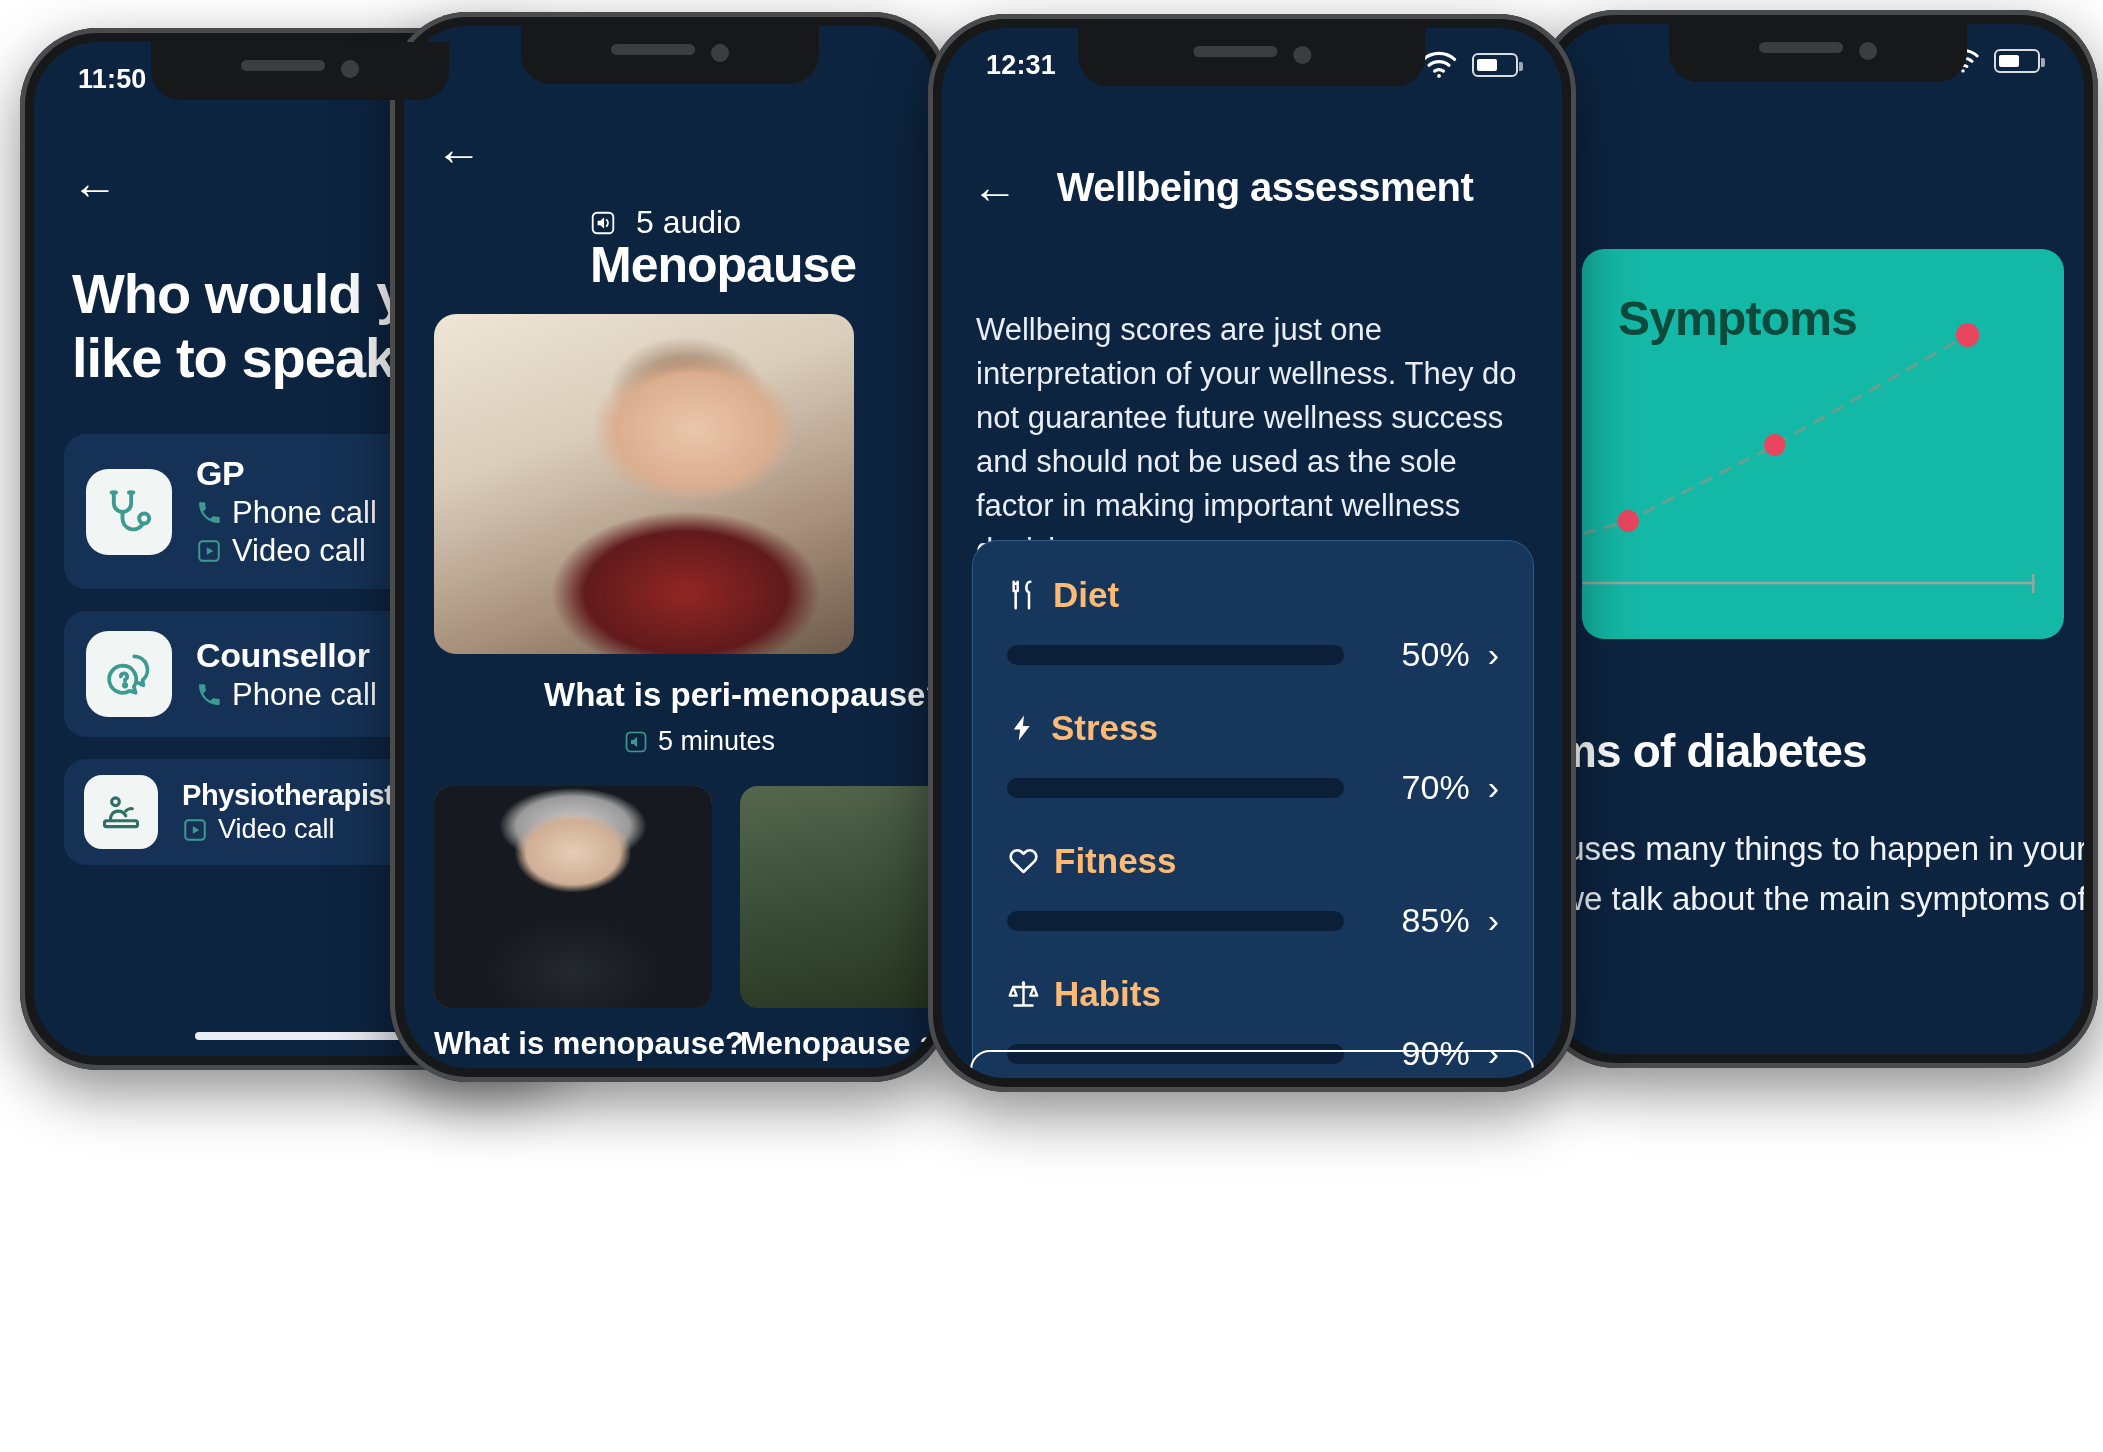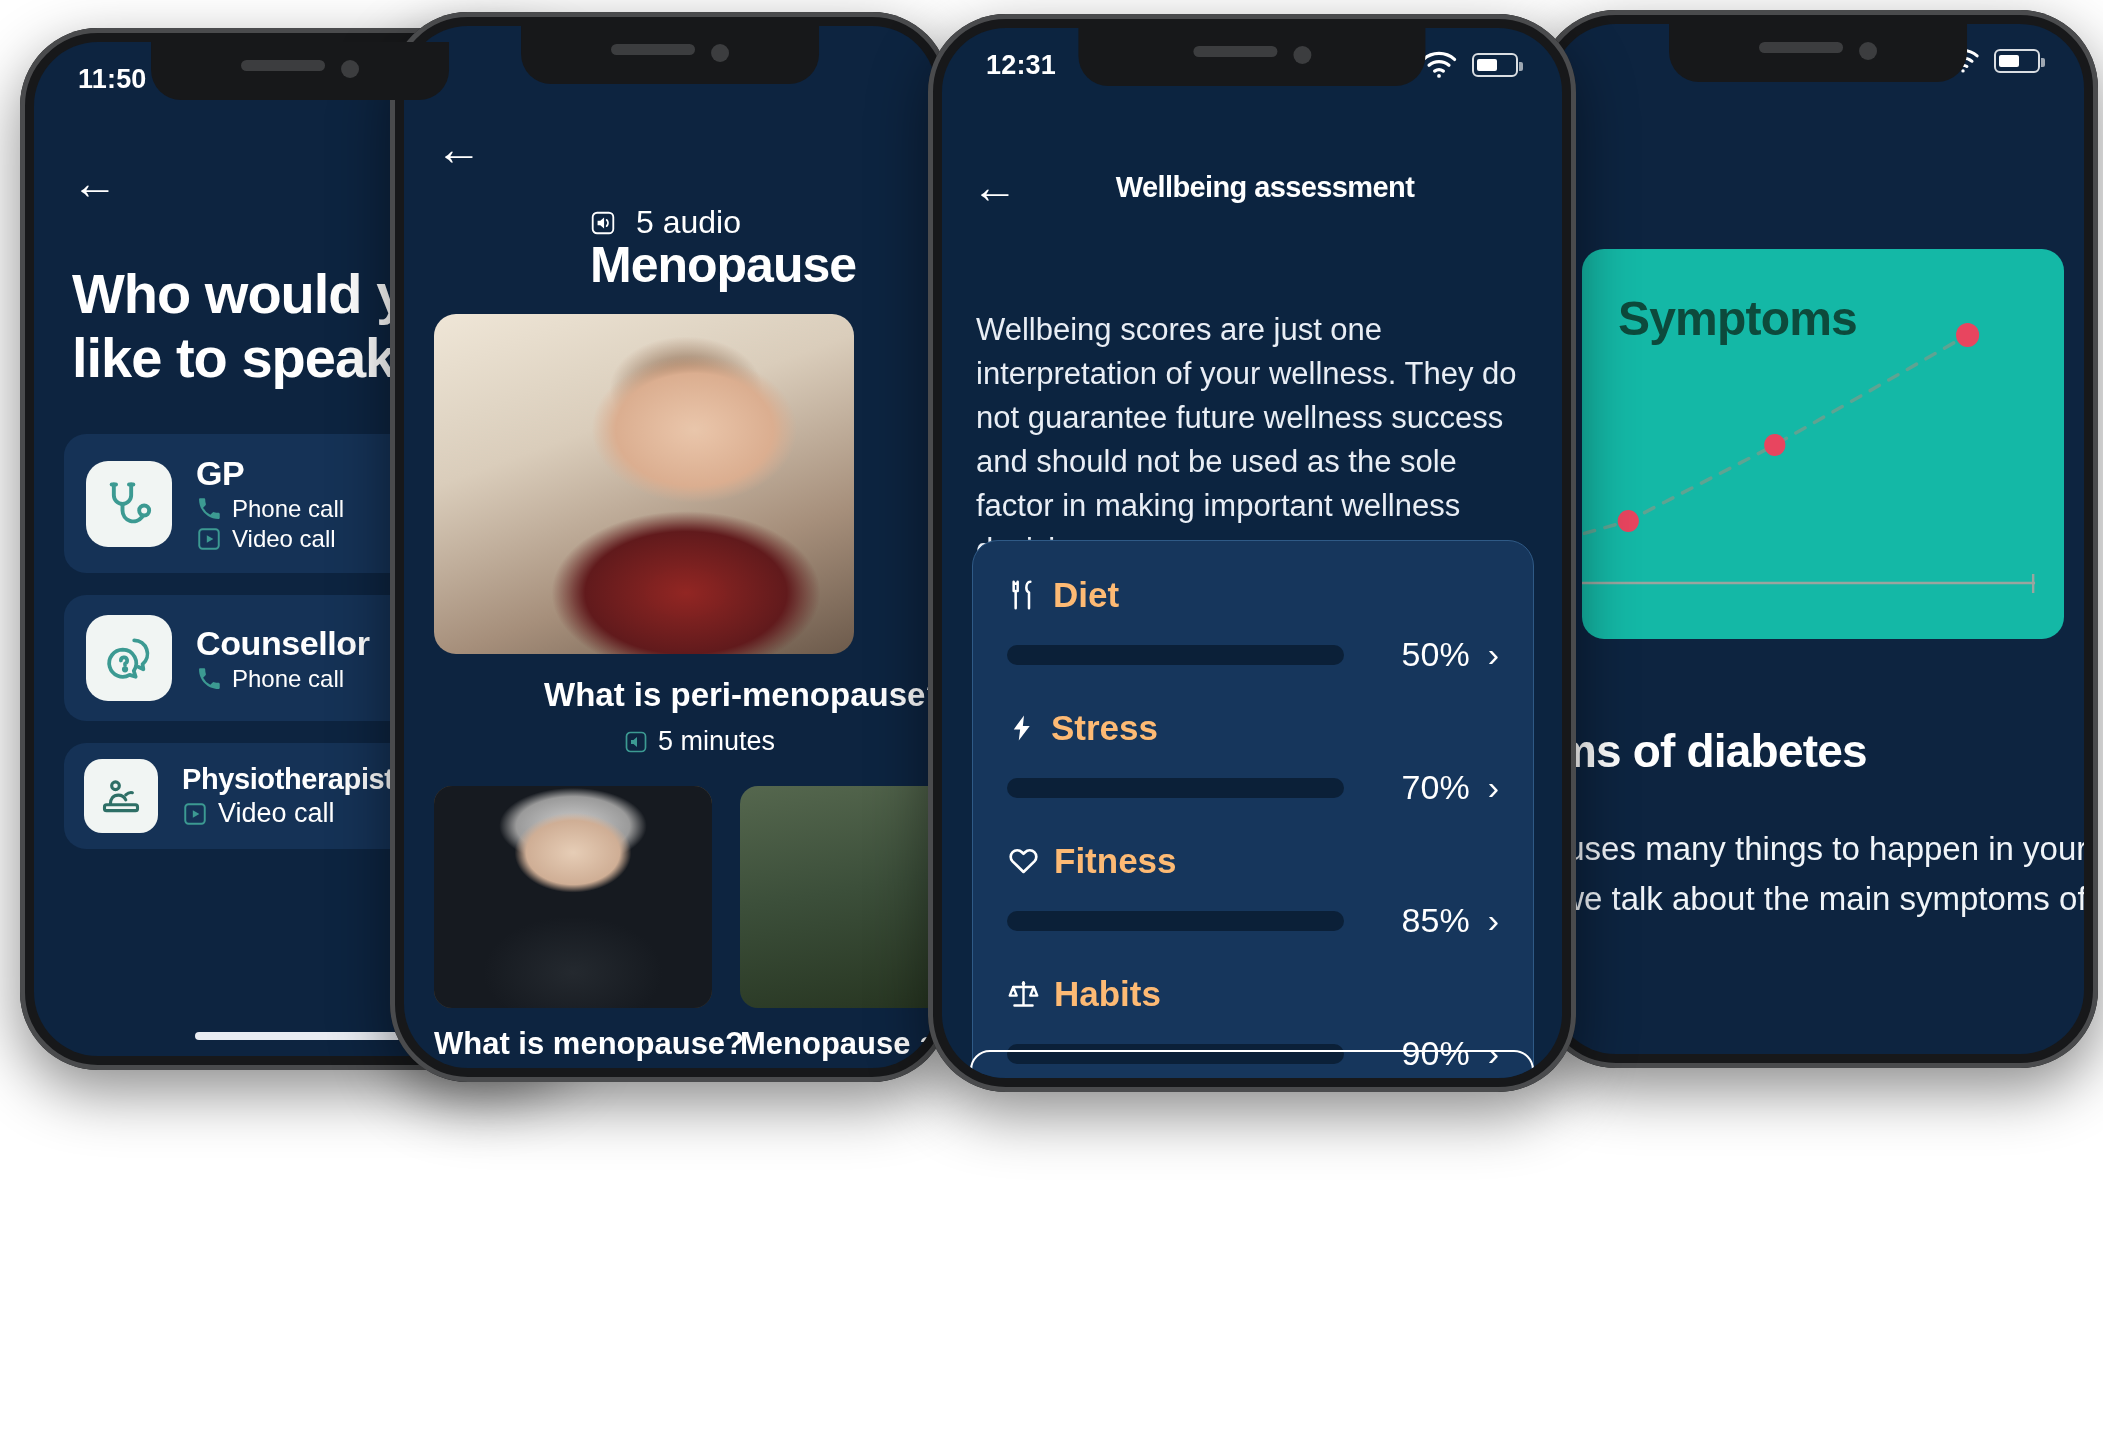--- a/index.html
+++ b/index.html
@@ -86,21 +86,21 @@
   .pro-card.small { padding: 16px 20px; min-height: 98px; }
   .pro-icon {
     width: 86px; height: 86px; border-radius: 22px;
     background:#f1f5f3; display:flex; align-items:center; justify-content:center;
     flex: 0 0 auto;
   }
   .pro-card.small .pro-icon { width: 74px; height: 74px; border-radius: 18px; }
   .pro-txt { color:#fff; }
   .pro-name { font-size: 34px; font-weight: 800; letter-spacing:-.4px; }
   .pro-card.small .pro-name { font-size: 29px; }
-  .pro-line { display:flex; align-items:center; gap:10px; font-size:24px; font-weight:500; margin-top:2px;}
+  .pro-line { display:flex; align-items:center; gap:10px; font-size:31px; font-weight:500; margin-top:2px;}
   .pro-card.small .pro-line { font-size: 27px; }
   .mini { width: 26px; height:26px; flex:0 0 auto; }
   .homebar {
     position:absolute; bottom: 16px; left:50%; transform:translateX(-50%);
     width: 210px; height: 8px; border-radius:6px; background:#e9ecf2;
   }
 
   
   #phone2 { left: 390px; top: 12px; width: 560px; height: 1070px; }
   .p2-back { position:absolute; left: 32px; top: 100px; }
@@ -147,21 +147,21 @@
     background: linear-gradient(170deg,#55674e 0%,#3c4f3a 45%,#25331f 100%);
   }
 
   
   #phone3 { left: 928px; top: 14px; width: 648px; height: 1078px; z-index: 20; }
   #phone3 .screen { background:#0c2440; }
   .p3-nav {
     position:absolute; top: 136px; left:0; right:0;
     display:flex; align-items:center; padding: 0 30px;
   }
-  .p3-nav .t { flex:1; text-align:center; color:#fff; font-size:29px; font-weight:800; letter-spacing:-.6px; margin-left:-20px;}
+  .p3-nav .t { flex:1; text-align:center; color:#fff; font-size:40px; font-weight:800; letter-spacing:-.6px; margin-left:-20px;}
   .p3-h2 { position:absolute; left: 34px; top: 228px; color:#fff; font-size: 38px; font-weight: 800; letter-spacing:-.4px; }
   .p3-p  { position:absolute; left: 34px; right: 30px; top: 280px; color:#e9eef5; font-size: 31px; line-height:1.42; font-weight:400;}
   .p3-card {
     position:absolute; left: 30px; right: 28px; top: 512px;
     background:#16365c; border:1.5px solid #2f5a86; border-radius: 26px;
     padding: 34px 34px 28px 34px;
   }
   .score { margin-bottom: 34px; }
   .score:last-child { margin-bottom: 4px; }
   .score-head { display:flex; align-items:center; gap: 14px; color:#fdba74; font-size:35px; font-weight:700; }

